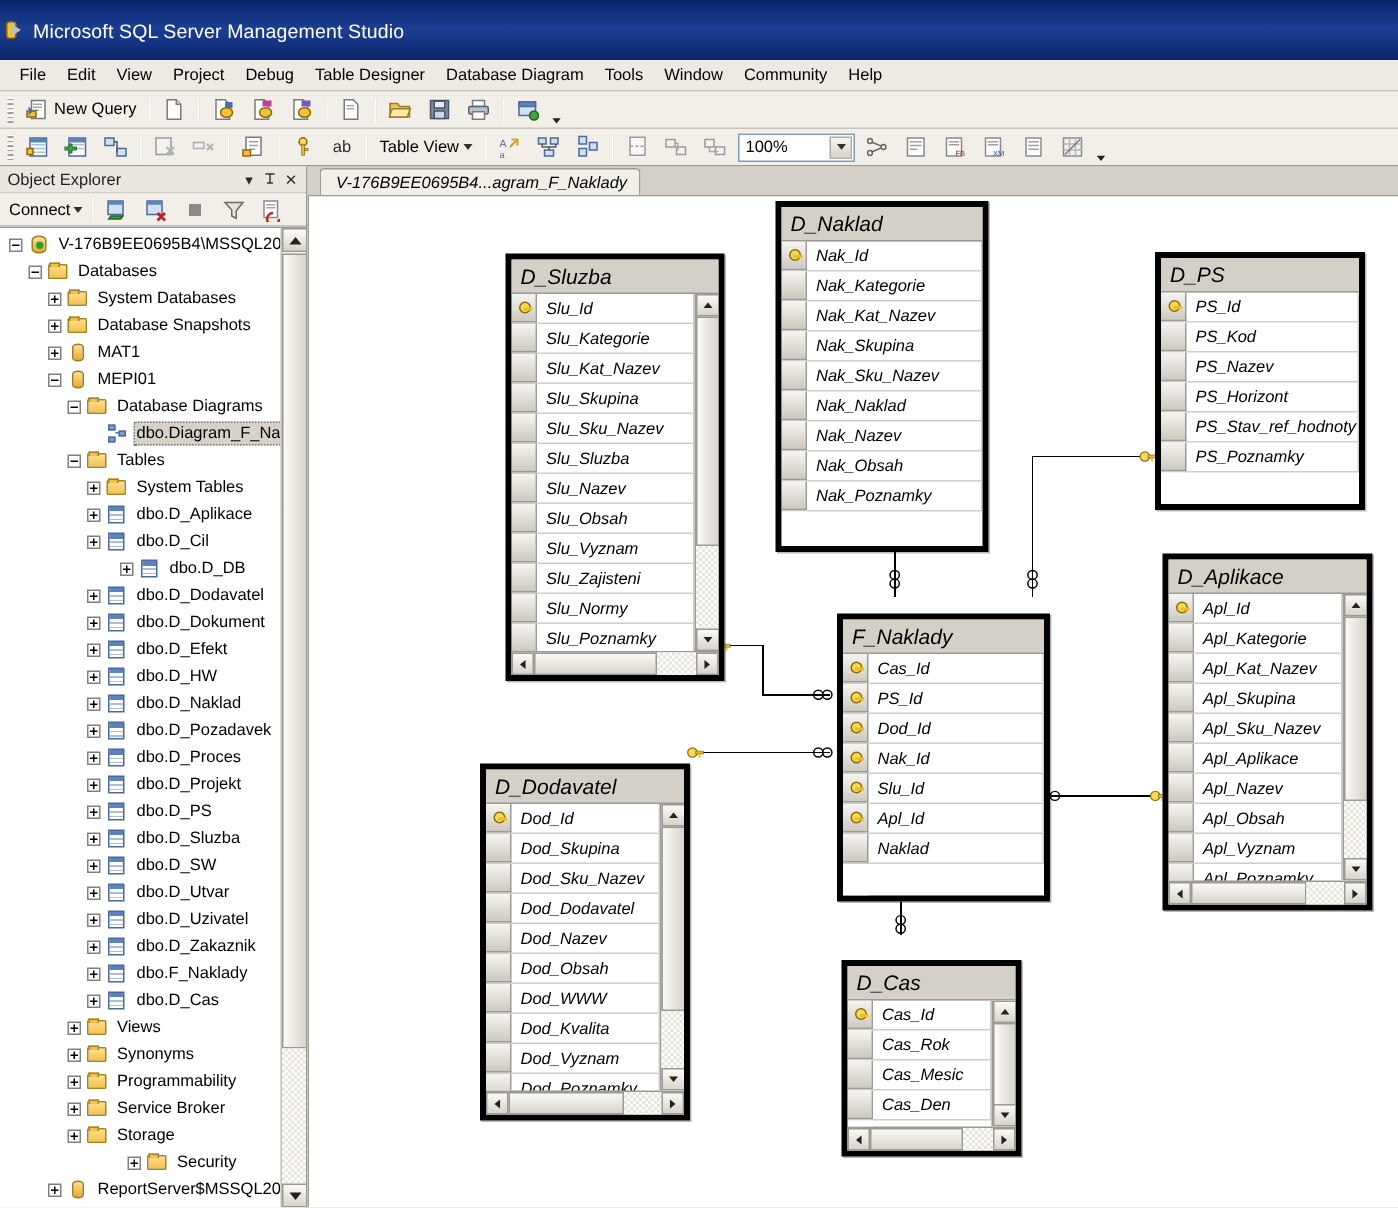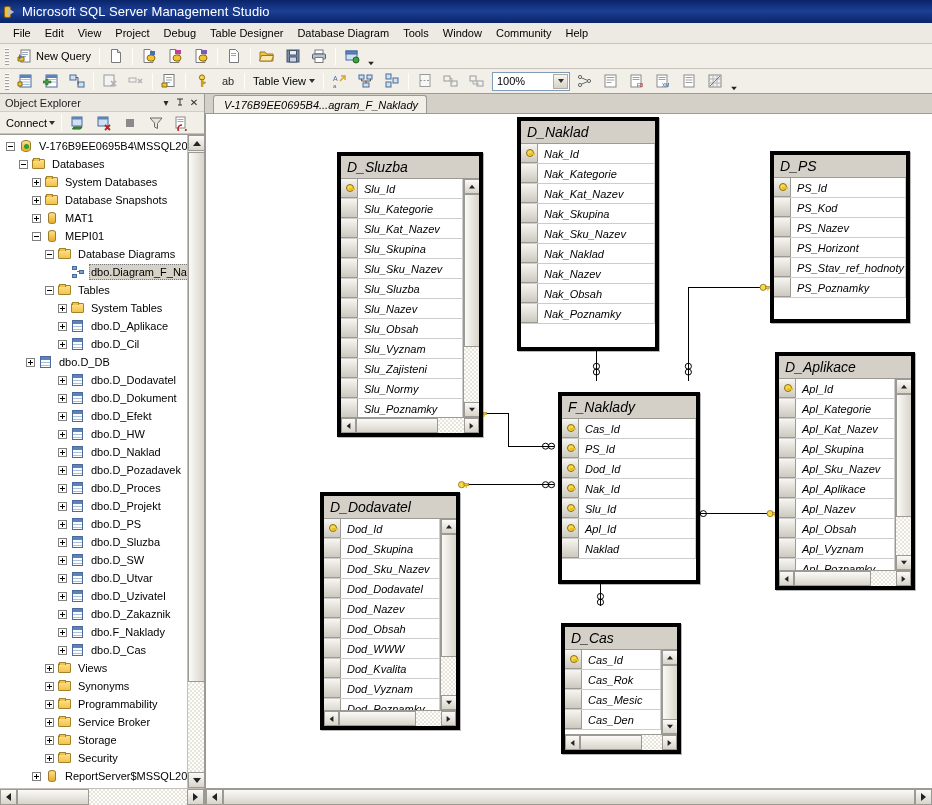--- a/index.html
+++ b/index.html
@@ -12,21 +12,21 @@
     background: #ffffff;
   }
   .app {
     position: relative;
     width: 932px; height: 805px;
     background: #d4d0c8;
   }
 
   
   .titlebar {
-    height: 23px;
+    height: 40px;
     background: linear-gradient(to bottom, #0a246a 0%, #1c3f94 48%, #0a246a 100%);
     display: flex; align-items: center;
     padding-left: 3px;
     color: #ffffff;
   }
   .titlebar .app-icon {
     width: 16px; height: 16px;
     margin-right: 3px;
     position: relative; flex: 0 0 auto;
   }
@@ -925,21 +925,21 @@
               </span>
               <span class="lbl">dbo.D_Aplikace</span>
             </div>
             <div class="tnode" style="padding-left: 58px;">
               <span class="exp plus"></span>
               <span class="ticon">
                 <span class="ti-table"></span>
               </span>
               <span class="lbl">dbo.D_Cil</span>
             </div>
-            <div class="tnode" style="padding-left: 26px;">
+            <div class="tnode" style="padding-left: 80px;">
               <span class="exp plus"></span>
               <span class="ticon">
                 <span class="ti-table"></span>
               </span>
               <span class="lbl">dbo.D_DB</span>
             </div>
             <div class="tnode" style="padding-left: 58px;">
               <span class="exp plus"></span>
               <span class="ticon">
                 <span class="ti-table"></span>
@@ -1079,21 +1079,21 @@
               </span>
               <span class="lbl">Service Broker</span>
             </div>
             <div class="tnode" style="padding-left: 45px;">
               <span class="exp plus"></span>
               <span class="ticon">
                 <span class="ti-folder"></span>
               </span>
               <span class="lbl">Storage</span>
             </div>
-            <div class="tnode" style="padding-left: 45px;">
+            <div class="tnode" style="padding-left: 45px; margin-left: 40px;">
               <span class="exp plus"></span>
               <span class="ticon">
                 <span class="ti-folder"></span>
               </span>
               <span class="lbl">Security</span>
             </div>
             <div class="tnode" style="padding-left: 32px;">
               <span class="exp plus"></span>
               <span class="ticon">
                 <span class="ti-db"></span>

